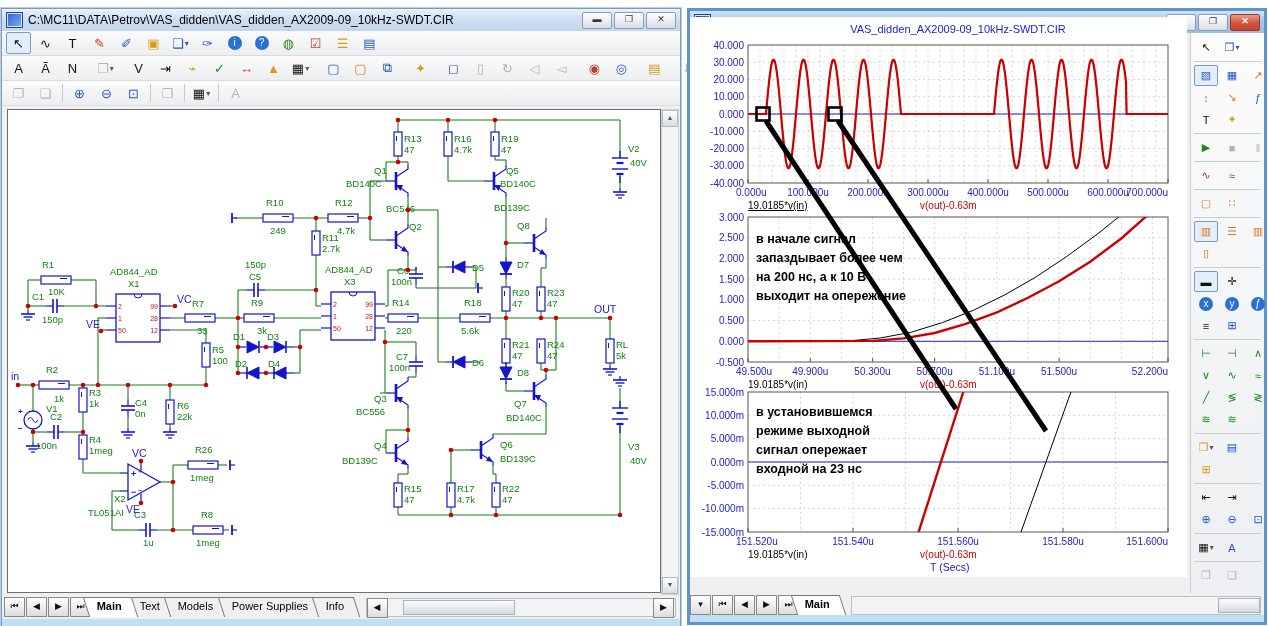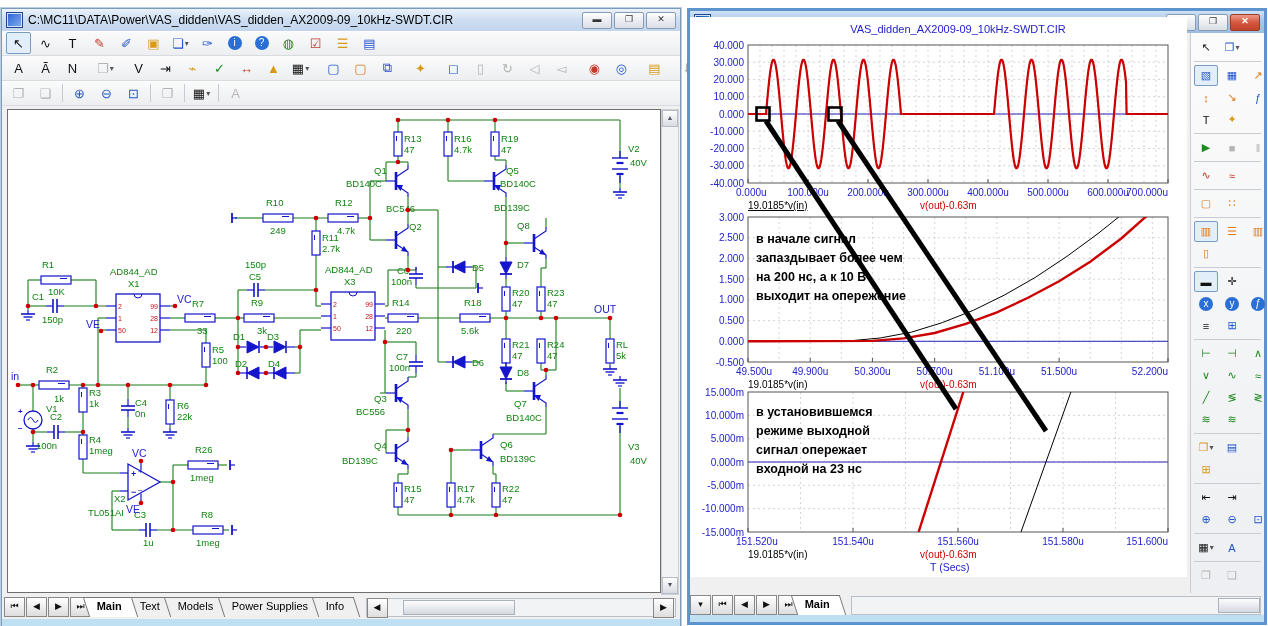--- a/index.html
+++ b/index.html
@@ -42,21 +42,21 @@
   .rtools hr{border:none;border-top:1px solid #c9cdd3;margin:3px 1px;}
   #rtabbar{position:absolute;left:0;top:582px;width:571px;height:22px;display:flex;align-items:flex-end;font-size:11px;background:#f0f0f0;}
   text{font-family:"Liberation Sans",sans-serif;}
 </style>
 </head>
 <body>
 
 <div class="win" id="leftwin">
   <div class="titlebar">
     <span class="titleicon"></span>
-    <span class="titletext">C:\MC11\DATA\Power\VAS_didden\VAS_didden_AX2009-09_10kHz-SWDT.CIR</span>
+    <span class="titletext">C:\MC11\DATA\Petrov\VAS_didden\VAS_didden_AX2009-09_10kHz-SWDT.CIR</span>
     <span class="winbtns">
       <span class="wbtn">▬</span>
       <span class="wbtn">❐</span>
       <span class="wbtn">✕</span>
     </span>
   </div>
   <div class="toolbar" id="ltb1">
       <span class="tbtn pressed">
         <span class="c-black">↖</span>
       </span>

